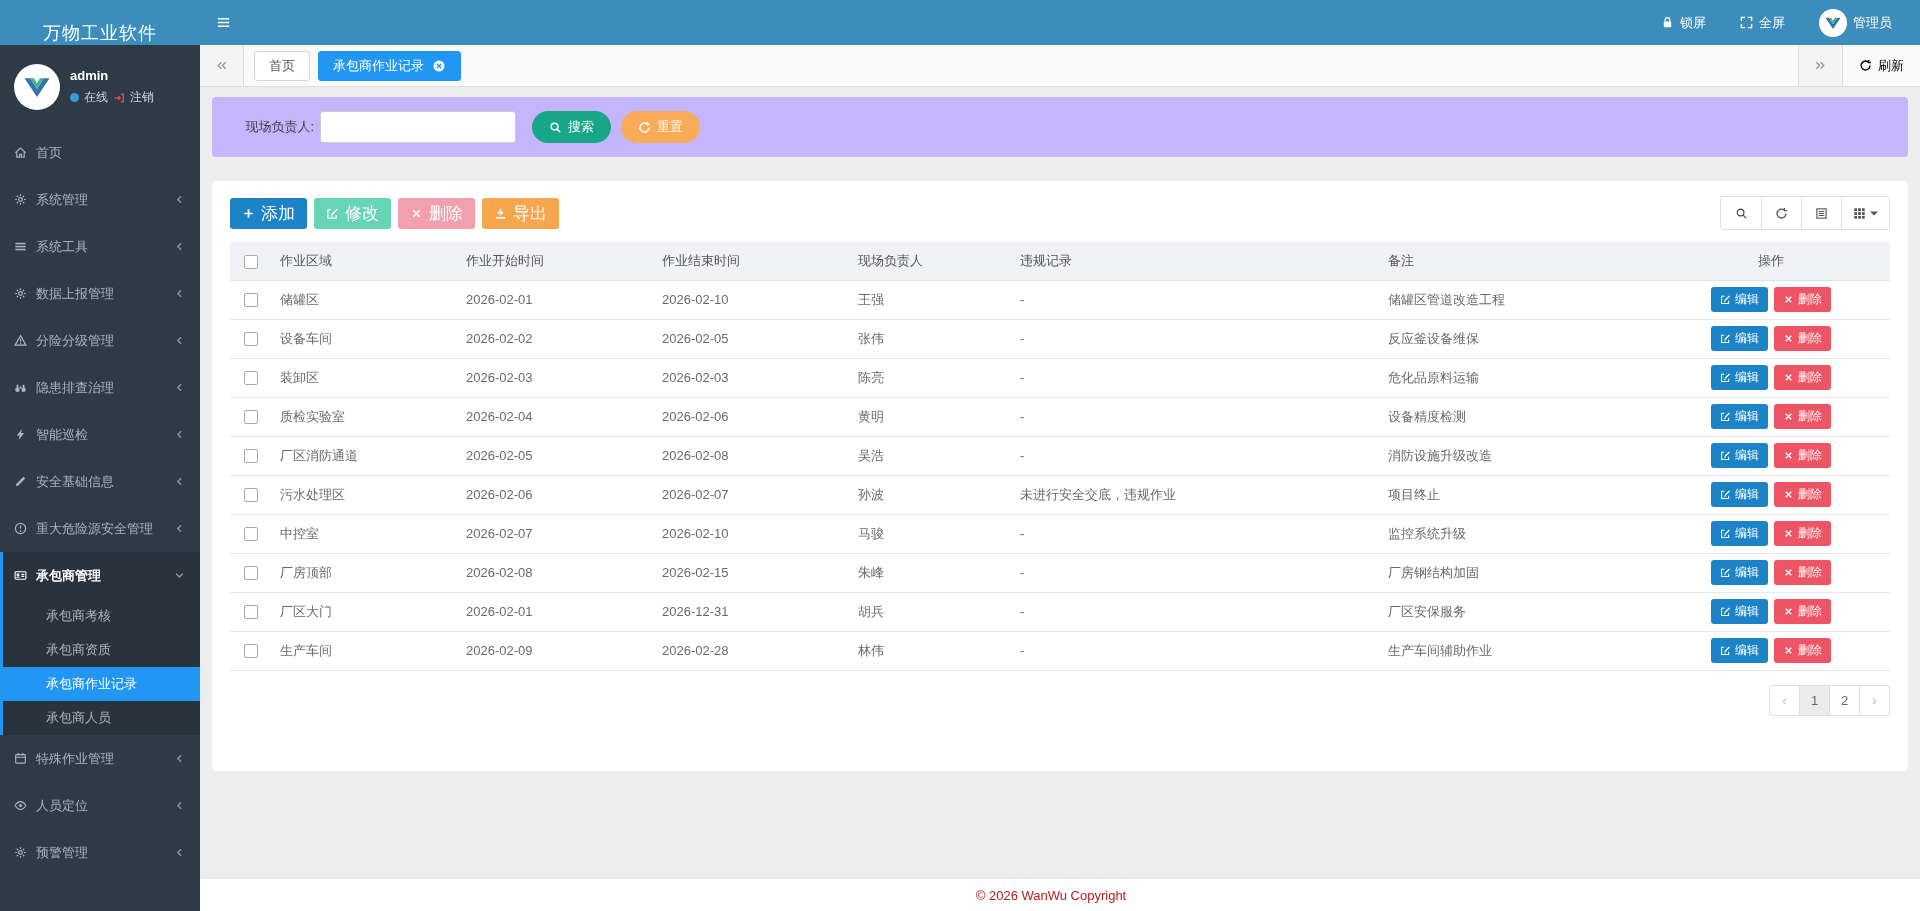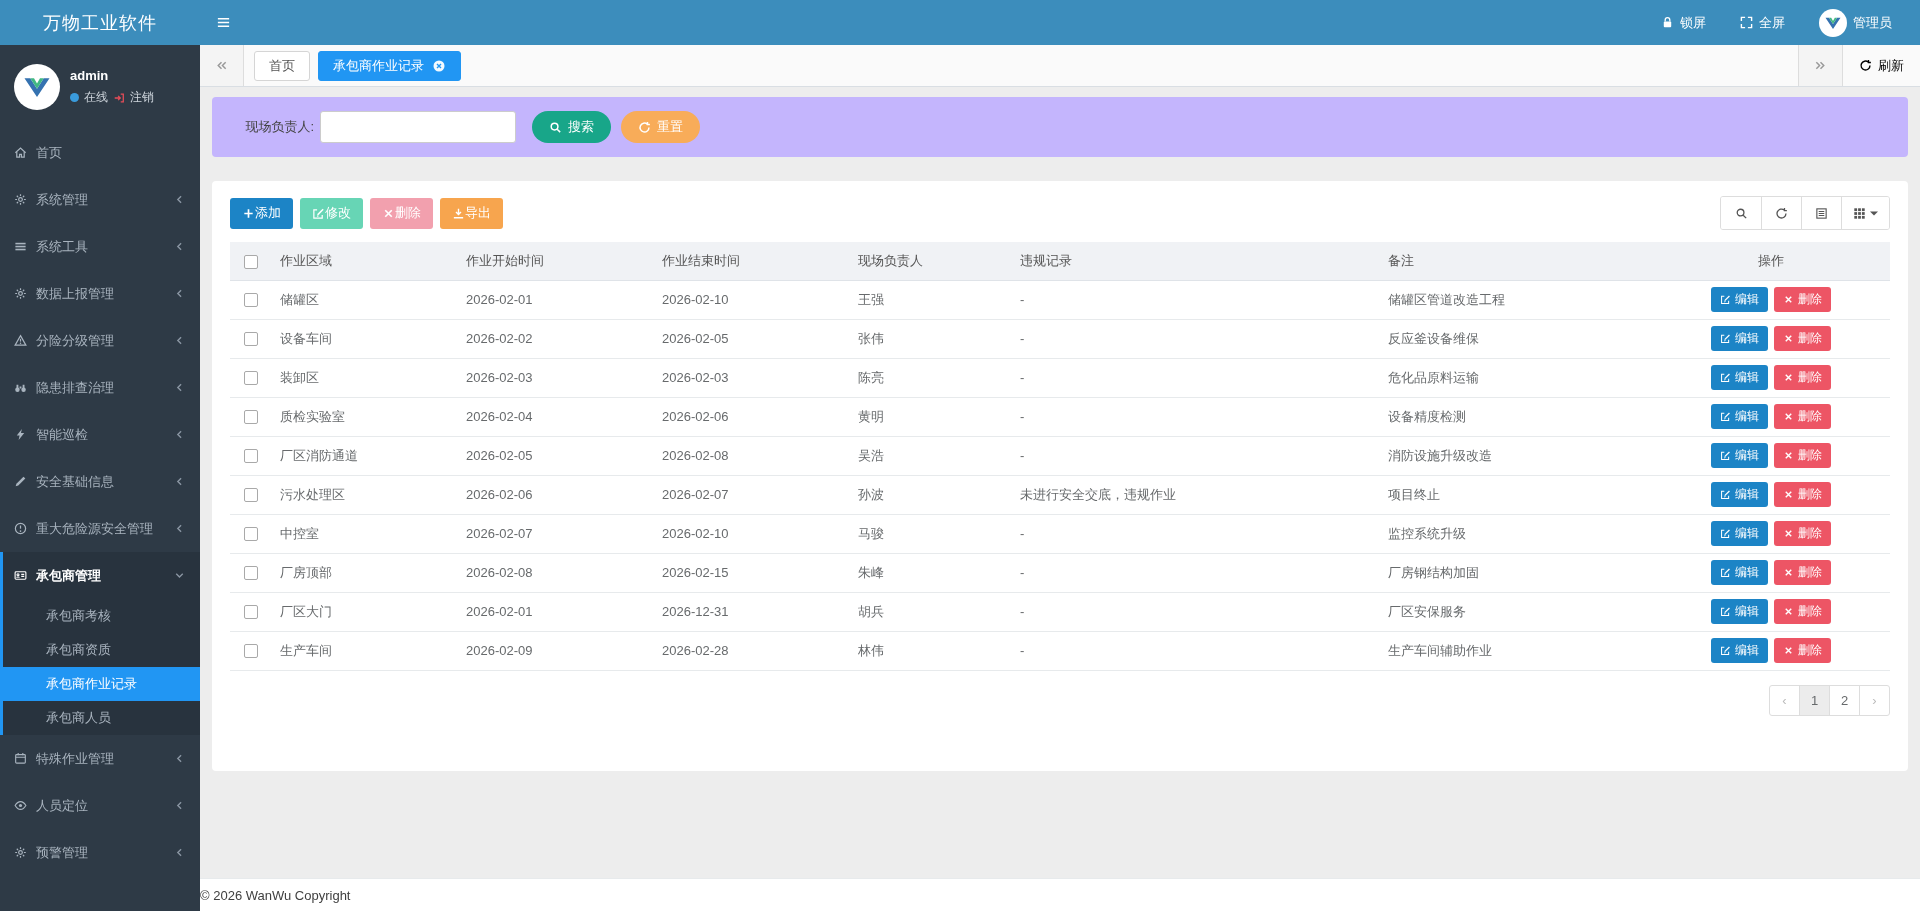--- a/index.html
+++ b/index.html
@@ -4,21 +4,21 @@
 <style>
   * { margin:0; padding:0; box-sizing:border-box; }
   html,body { width:1920px; height:911px; overflow:hidden; }
   body { font-family:"Liberation Sans","DejaVu Sans",sans-serif; background:#ededed; position:relative; font-size:13px; color:#676a6c; }
   svg { display:block; }
   .ic { display:inline-flex; align-items:center; justify-content:center; }
   .ic svg { width:13px; height:13px; }
 
   
   .topbar { position:absolute; top:0; left:0; right:0; height:45px; background:#3c8dbc; display:flex; align-items:center; z-index:5; }
-  .brand { width:200px; height:45px; display:flex; align-items:center; justify-content:center; color:#fff; font-size:18px; letter-spacing:1px; }
+  .brand { width:200px; height:45px; display:flex; align-items:flex-end; justify-content:center; color:#fff; font-size:18px; letter-spacing:1px; }
   .hamburger { width:46px; height:45px; display:flex; align-items:center; justify-content:center; color:#fff; cursor:pointer; }
   .hamburger svg { width:15px; height:15px; }
   .topbar-right { margin-left:auto; display:flex; align-items:center; gap:34px; padding-right:28px; color:#fff; }
   .top-item { display:flex; align-items:center; gap:6px; font-size:13px; cursor:pointer; }
   .avatar-sm { width:28px; height:28px; border-radius:50%; background:#fff; display:flex; align-items:center; justify-content:center; }
   .avatar-sm svg { width:18px; height:18px; }
 
   
   .sidebar { position:absolute; top:45px; left:0; bottom:0; width:200px; background:#2e3a46; overflow:hidden; z-index:4; }
   .user-panel { height:84px; padding:12px 14px; display:flex; align-items:center; gap:10px; }
@@ -52,21 +52,21 @@
 
   .search-card { margin:10px 12px 0; background:#c4b5fd; border-radius:4px; padding:14px 0 14px 26px; display:flex; align-items:center; }
   .field-label { width:76px; text-align:right; color:#444; line-height:1.45; }
   .field-input { width:196px; height:32px; border:1px solid #ccc; border-radius:3px; margin-left:6px; padding:0 8px; font-size:13px; color:#555; outline:none; }
   .btn-pill { height:32px; border:none; border-radius:16px; padding:0 17px; color:#fff; font-size:13px; display:inline-flex; align-items:center; gap:6px; cursor:pointer; }
   .btn-search { background:#18a689; margin-left:16px; }
   .btn-reset  { background:#f8ac59; margin-left:10px; }
 
   .main-card { margin:24px 12px 0; background:#fff; border-radius:4px; padding:15px 18px 55px; }
   .toolbar { display:flex; align-items:center; }
-  .btn { height:31px; border:none; border-radius:3px; padding:0 12px; color:#fff; font-size:13px; display:inline-flex; align-items:center; margin-right:7px; cursor:pointer; }
+  .btn { height:31px; border:none; border-radius:3px; padding:0 12px; color:#fff; font-size:17px; display:inline-flex; align-items:center; gap:6px; margin-right:7px; cursor:pointer; }
   .btn-add    { background:#1c84c6; }
   .btn-modify { background:#67d5b5; }
   .btn-remove { background:#f2a0ae; }
   .btn-export { background:#f7a54e; }
   .icon-group { margin-left:auto; display:flex; border:1px solid #ddd; border-radius:3px; overflow:hidden; }
   .icon-btn { width:40px; height:32px; display:flex; align-items:center; justify-content:center; gap:4px; color:#555; background:#fff; border-left:1px solid #ddd; cursor:pointer; }
   .icon-btn:first-child { border-left:none; }
   .icon-btn.wide { width:48px; }
 
   table.grid { width:100%; border-collapse:collapse; margin-top:12px; }
@@ -83,21 +83,21 @@
   .pagi-left { display:flex; align-items:center; }
   .page-size-box { border:1px solid #ddd; border-radius:3px; padding:6px 8px; margin:0 7px; display:inline-flex; align-items:center; gap:9px; background:#fff; cursor:pointer; }
   .page-size-box svg { width:8px; height:8px; }
   .pages { margin-left:auto; display:flex; }
   .page-btn { min-width:31px; height:31px; padding:0 6px; border:1px solid #ddd; background:#fff; color:#676a6c; display:flex; align-items:center; justify-content:center; margin-left:-1px; cursor:pointer; }
   .page-btn.nav { color:#bbb; }
   .page-btn.active { background:#ececec; }
   .page-btn:first-child { border-radius:3px 0 0 3px; margin-left:0; }
   .page-btn:last-child { border-radius:0 3px 3px 0; }
 
-  .footer { position:absolute; left:0; right:0; bottom:0; height:33px; background:#fff; border-top:1px solid #e7eaec; display:flex; align-items:center; justify-content:flex-start; padding-right:18px; color:#404040; }
+  .footer { position:absolute; left:0; right:0; bottom:0; height:33px; background:#fff; border-top:1px solid #e7eaec; display:flex; align-items:center; justify-content:center; padding-right:18px; color:#b91c1c; }
 </style>
 </head>
 <body>
 
 <div class="topbar">
   <div class="brand">
       <span>万物工业软件</span>
     </div>
   <div class="hamburger">
     <span class="ic">

